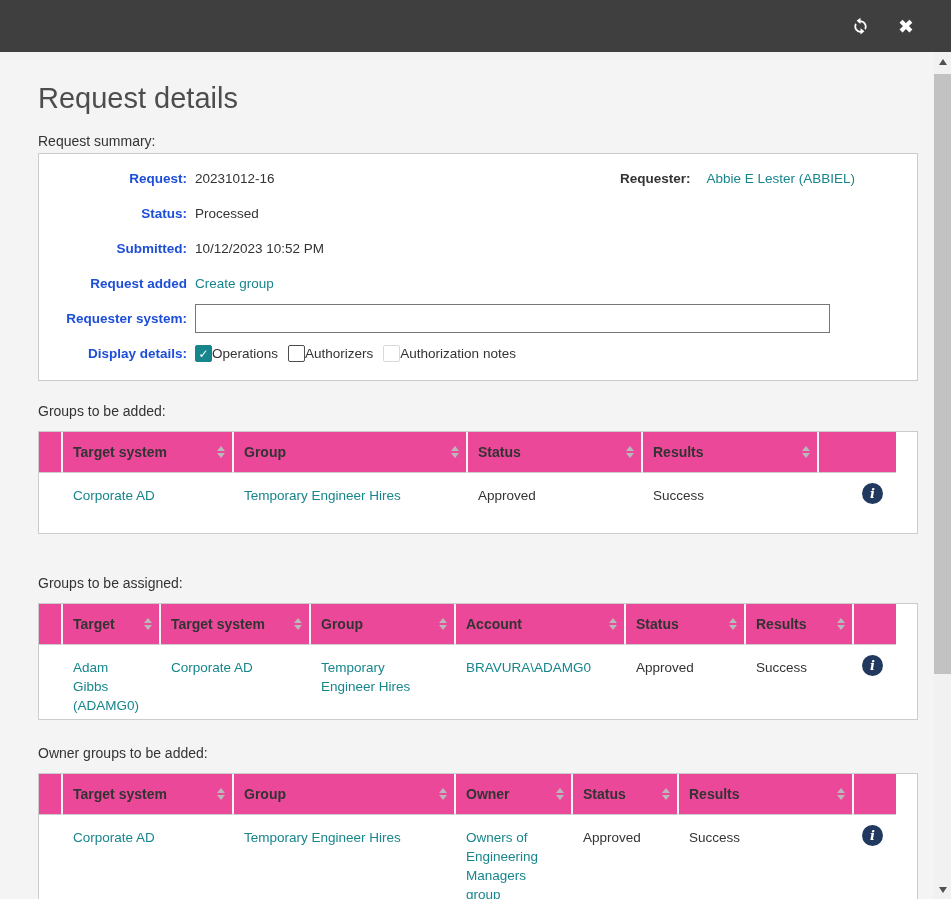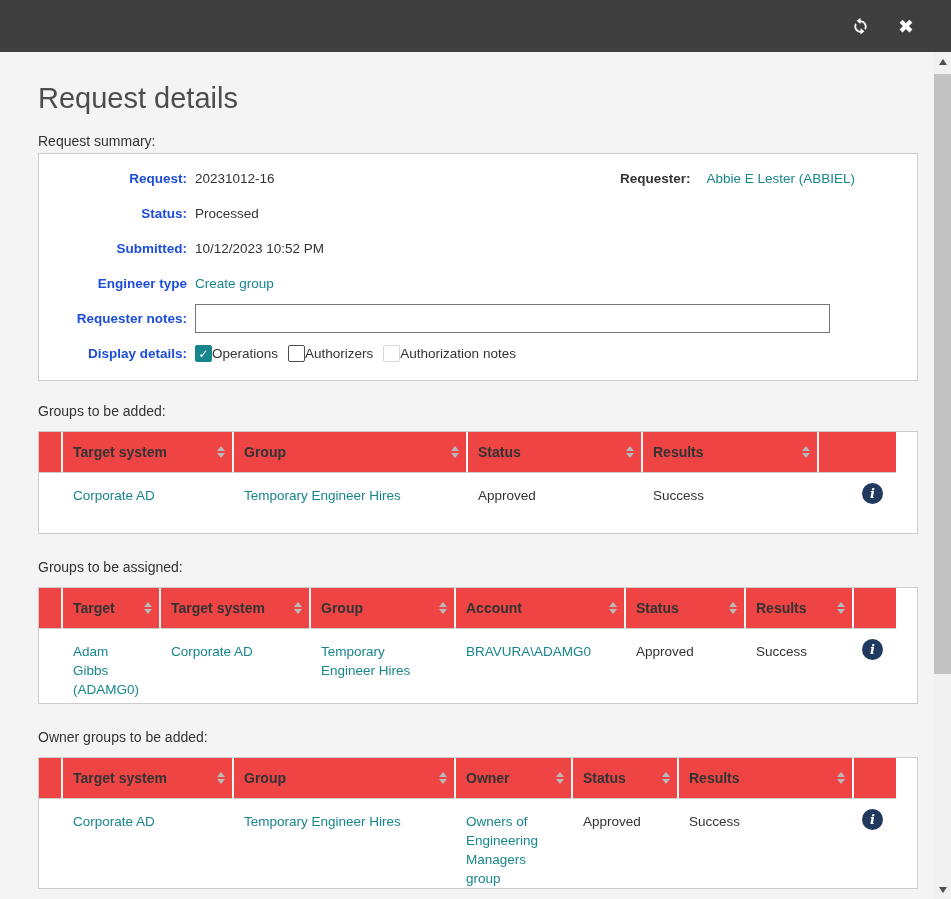--- a/index.html
+++ b/index.html
@@ -34,21 +34,21 @@
     flex:none; display:flex; align-items:center; justify-content:center; cursor:pointer; }
   .cb.checked { background:#17868C; border-color:#17868C; }
   .cb.checked::after { content:"✓"; color:#fff; font-size:12px; font-weight:bold; line-height:1; }
   .cb.disabled { border-color:#d9d9d9; cursor:default; }
 
   
   .tbl { margin-top:12px; border:1px solid #ccc; background:#fff; display:grid; }
   .t1 { grid-template-columns:24px 171px 234px 175px 176px 77px; }
   .t2 { grid-template-columns:24px 98px 150px 145px 170px 120px 108px 42px; }
   .t3 { grid-template-columns:24px 171px 222px 117px 106px 175px 42px; }
-  .th { background:#ef4444; height:41px; display:flex; align-items:center;
+  .th { background:#ec4899; height:41px; display:flex; align-items:center;
     justify-content:space-between; padding:0 7px 0 10px; border-right:2px solid #f6f6f6;
     border-bottom:1px solid #ccc; font-weight:700; font-size:14px; color:#333; }
   .th.last { border-right:none; }
   .sort { display:flex; flex-direction:column; gap:2px; flex:none; margin-left:6px; }
   .sort i { display:block; width:0; height:0; border-left:4px solid transparent; border-right:4px solid transparent; }
   .sort .up { border-bottom:5px solid #b9b9b9; }
   .sort .dn { border-top:5px solid #b9b9b9; }
   .td { padding:13px 8px 0 10px; font-size:13.5px; line-height:19px; }
   .t1 .td { min-height:60px; }
   .t2 .td { min-height:74px; }
@@ -100,25 +100,25 @@
     </div>
     <div class="frow">
       <span class="flabel">Status:</span>
       <span class="fvalue">Processed</span>
     </div>
     <div class="frow">
       <span class="flabel">Submitted:</span>
       <span class="fvalue">10/12/2023 10:52 PM</span>
     </div>
     <div class="frow">
-      <span class="flabel">Engineer type</span>
+      <span class="flabel">Request added</span>
       <a class="link fvalue">Create group</a>
     </div>
     <div class="frow">
-      <span class="flabel">Requester notes:</span>
+      <span class="flabel">Requester system:</span>
       <input class="notes-input" type="text" value="" style="">
     </div>
     <div class="frow">
       <span class="flabel">Display details:</span>
       <span class="cbgroup">
         <span class="cbitem">
           <span class="cb checked"></span>
           <span>Operations</span>
         </span>
         <span class="cbitem">
@@ -174,21 +174,21 @@
     <div class="td">
       <a class="link">Temporary Engineer Hires</a>
     </div>
     <div class="td">Approved</div>
     <div class="td">Success</div>
     <div class="td icon-cell">
       <span class="info-badge">i</span>
     </div>
   </div>
 
-  <div class="sec-label" style="margin-top:25px">Groups to be assigned:</div>
+  <div class="sec-label" style="margin-top:41px">Groups to be assigned:</div>
 
   <div class="tbl t2">
     <div class="th"></div>
     <div class="th">
       <span>Target</span>
       <span class="sort">
           <i class="up"></i>
           <i class="dn"></i>
         </span>
     </div>

